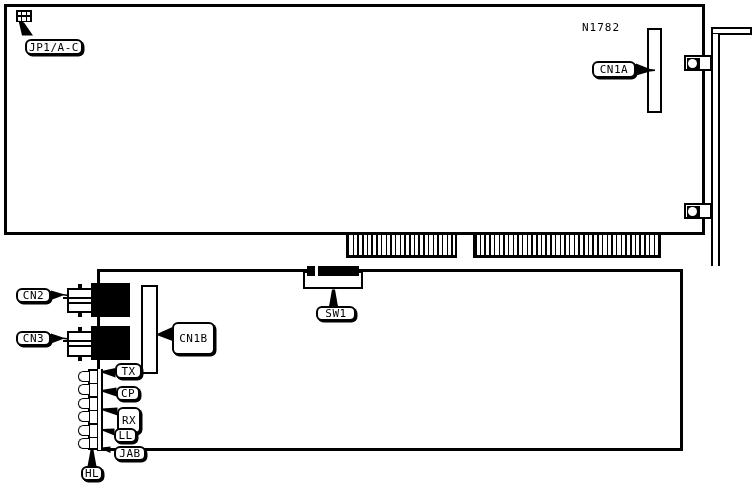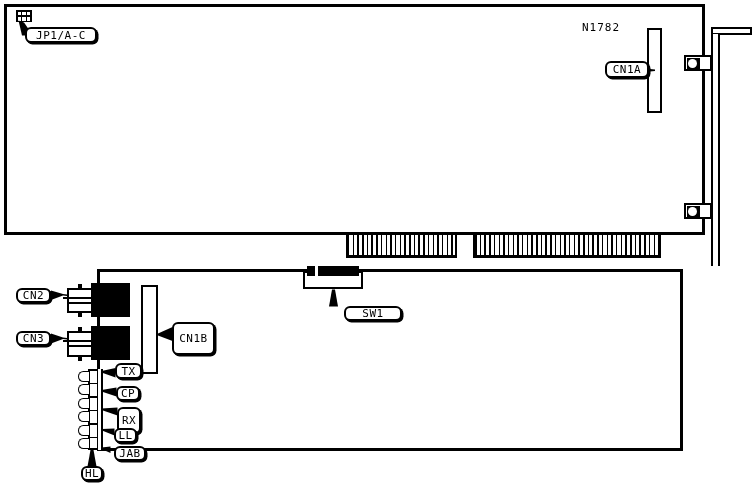--- a/index.html
+++ b/index.html
@@ -126,36 +126,36 @@
     <polygon fill="#000" points="172.5,327 158,333.5 158,335.5 172.5,341"></polygon>
     <polygon fill="#000" points="332,289.5 335,289.5 338,306.5 329,306.5"></polygon>
     <polygon fill="#000" points="115.5,368 101.5,371 101.5,372.5 115.5,377.5"></polygon>
     <polygon fill="#000" points="116.5,387.5 101.5,390 101.5,391.5 116.5,396.5"></polygon>
     <polygon fill="#000" points="117.5,407.5 101.5,408.5 101.5,410 117.5,415.5"></polygon>
     <polygon fill="#000" points="114.5,428.5 102,429 102,430.5 114.5,435.5"></polygon>
     <polygon fill="#000" points="110.5,446.5 101.5,447.5 101.5,449 110.5,453"></polygon>
     <polygon fill="#000" points="90.5,450 87.5,466.5 96.5,466.5 93.5,450"></polygon>
   </svg>
 
-  <div class="abs callout" style="left:25px;top:27px;width:72px;height:16px;">
+  <div class="abs callout" style="left:25px;top:39px;width:58px;height:16px;">
     <span>JP1/A-C</span>
   </div>
-  <div class="abs callout" style="left:592px;top:61px;width:44px;height:17px;margin-left:13px;">
+  <div class="abs callout" style="left:592px;top:61px;width:44px;height:17px;">
     <span>CN1A</span>
   </div>
   <div class="abs callout" style="left:16px;top:288px;width:35px;height:15px;">
     <span>CN2</span>
   </div>
   <div class="abs callout" style="left:16px;top:331px;width:35px;height:15px;">
     <span>CN3</span>
   </div>
   <div class="abs callout" style="left:172px;top:322px;width:43px;height:33px;">
     <span>CN1B</span>
   </div>
-  <div class="abs callout" style="left:316px;top:306px;width:58px;height:15px;margin-left:28px;">
+  <div class="abs callout" style="left:316px;top:306px;width:40px;height:15px;">
     <span>SW1</span>
   </div>
   <div class="abs callout" style="left:115px;top:363px;width:27px;height:16px;">
     <span>TX</span>
   </div>
   <div class="abs callout" style="left:116px;top:386px;width:24px;height:15px;">
     <span>CP</span>
   </div>
   <div class="abs callout" style="left:117px;top:407px;width:24px;height:27px;">
     <span>RX</span>

